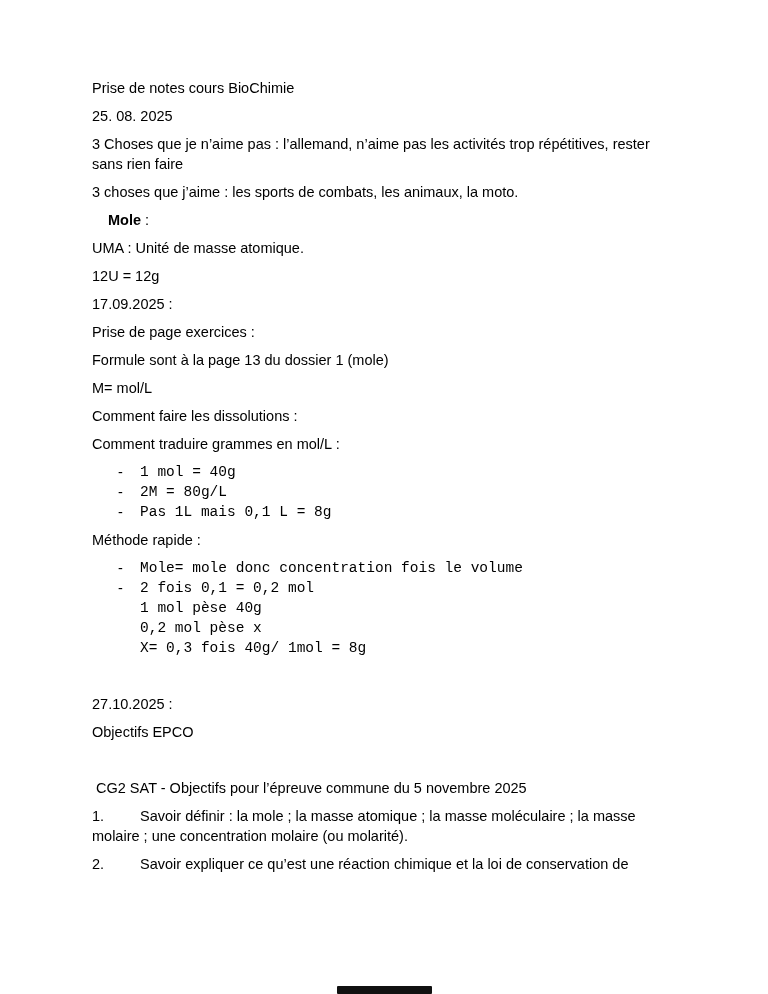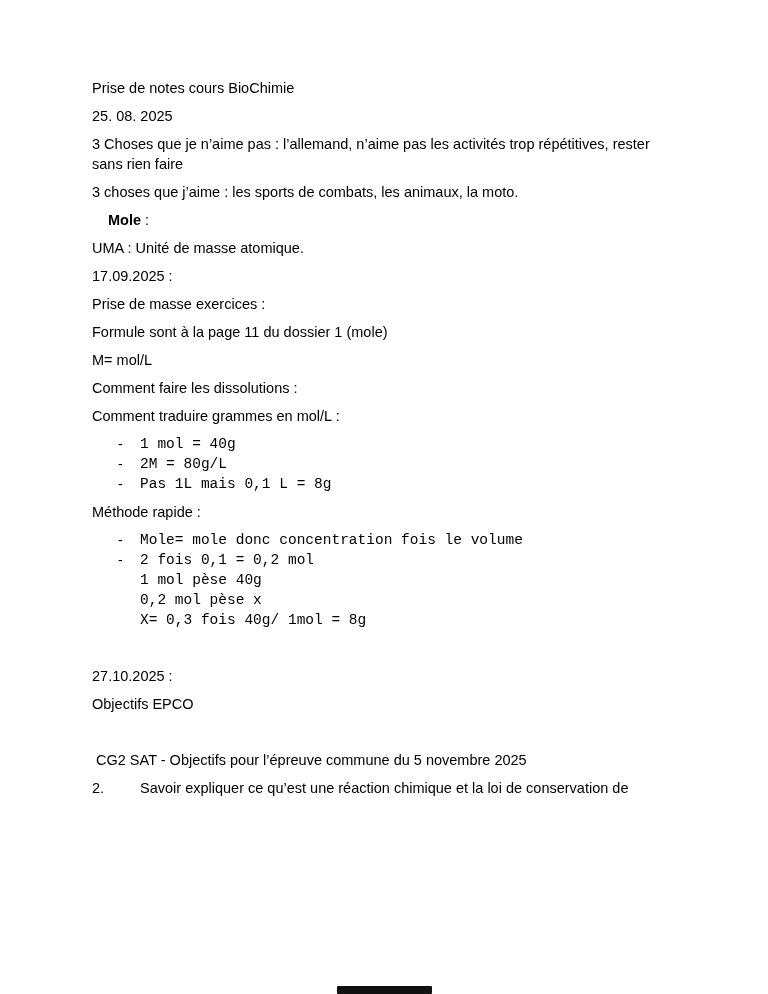--- a/index.html
+++ b/index.html
@@ -65,23 +65,24 @@
 <div class="page">
 
   <p class="para">Prise de notes cours BioChimie</p>
   <p class="para">25. 08. 2025</p>
   <p class="para">3 Choses que je n’aime pas : l’allemand, n’aime pas les activités trop répétitives, rester sans rien faire</p>
   <p class="para">3 choses que j’aime : les sports de combats, les animaux, la moto.</p>
 
   <p class="para"><strong>Mole</strong><span> :</span></p>
 
   <p class="para">UMA : Unité de masse atomique.</p>
+  <p class="para">12U = 12g</p>
   <p class="para">17.09.2025 :</p>
-  <p class="para">Prise de masse exercices :</p>
-  <p class="para">Formule sont à la page 11 du dossier 1 (mole)</p>
+  <p class="para">Prise de page exercices :</p>
+  <p class="para">Formule sont à la page 13 du dossier 1 (mole)</p>
   <p class="para">M= mol/L</p>
   <p class="para">Comment faire les dissolutions :</p>
   <p class="para">Comment traduire grammes en mol/L :</p>
 
   <ul class="dash-list">
     <li class="dash-item">
       <span class="dash">-</span>
       <div class="li-body">1 mol = 40g</div>
     </li>
     <li class="dash-item">
@@ -114,18 +115,19 @@
 
   <div class="spacer"></div>
 
   <p class="para">27.10.2025 :</p>
   <p class="para">Objectifs EPCO</p>
 
   <div class="spacer"></div>
 
   <p class="para"> CG2 SAT - Objectifs pour l’épreuve commune du 5 novembre 2025</p>
 
+  <p class="para num-para"><span class="num">1.</span><span>Savoir définir : la mole ; la masse atomique ; la masse moléculaire ; la masse molaire ; une concentration molaire (ou molarité).</span></p>
 
   <p class="para num-para"><span class="num">2.</span><span>Savoir expliquer ce qu’est une réaction chimique et la loi de conservation de</span></p>
 
 </div>
 
 <div class="bottom-bar"></div>
 
 </body></html>

